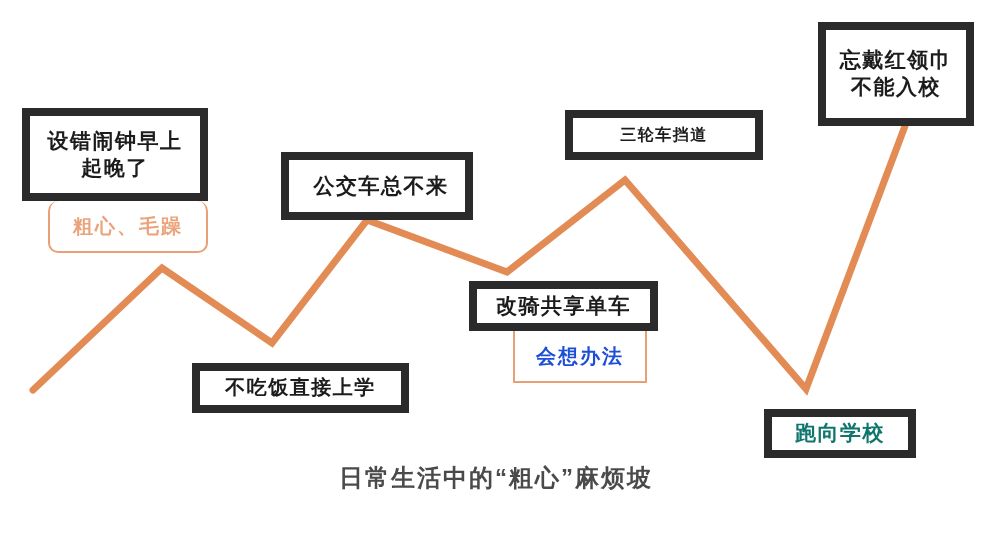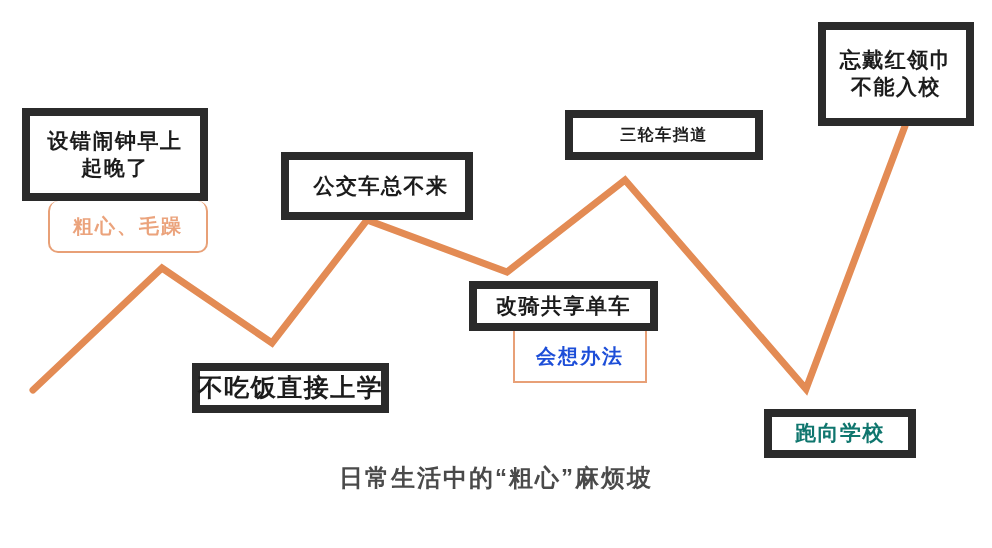--- a/index.html
+++ b/index.html
@@ -95,21 +95,21 @@
     <div class="trait-box" style="position: absolute; left: 26px; top: 93px; width: 160px; height: 52px; font-size: 20px; border-color: rgb(232, 160, 119); color: rgb(235, 163, 124); border-radius: 10px;">粗心、毛躁</div>
   </div>
 
   <div class="node" id="node-1" style="left: 281px; top: 152px; width: 192px;">
     <div class="label-box" style="width: 192px; height: 68px; font-size: 21px; border-color: rgb(43, 43, 43); color: rgb(28, 28, 28); padding-left: 8px;">
         <span class="line">公交车总不来</span>
       </div>
   </div>
 
   <div class="node" id="node-2" style="left: 192px; top: 363px; width: 217px;">
-    <div class="label-box" style="width: 197px; height: 50px; font-size: 25px; border-color: rgb(43, 43, 43); color: rgb(28, 28, 28);">
+    <div class="label-box" style="width: 217px; height: 50px; font-size: 20px; border-color: rgb(43, 43, 43); color: rgb(28, 28, 28);">
         <span class="line">不吃饭直接上学</span>
       </div>
   </div>
 
   <div class="node" id="node-3" style="left: 437px; top: 281px; width: 189px; margin-left: 32px;">
     <div class="label-box" style="width: 189px; height: 50px; font-size: 21px; border-color: rgb(43, 43, 43); color: rgb(28, 28, 28);">
         <span class="line">改骑共享单车</span>
       </div>
     <div class="trait-box" style="position: absolute; left: 44px; top: 50px; width: 134px; height: 52px; font-size: 20px; border-color: rgb(232, 160, 119); color: #1d4ed8;">会想办法</div>
   </div>

